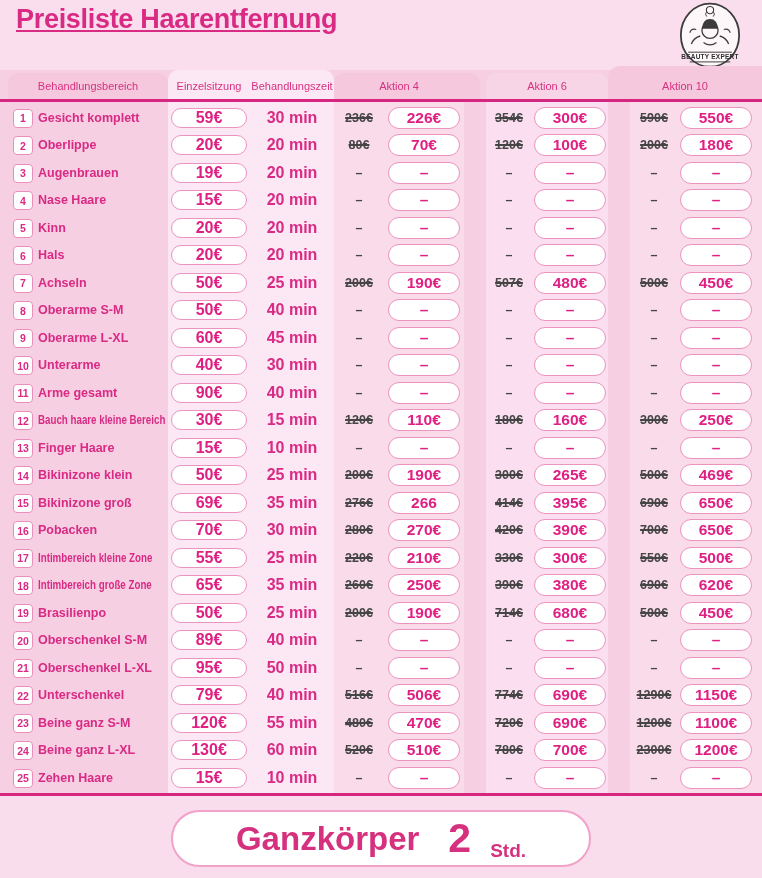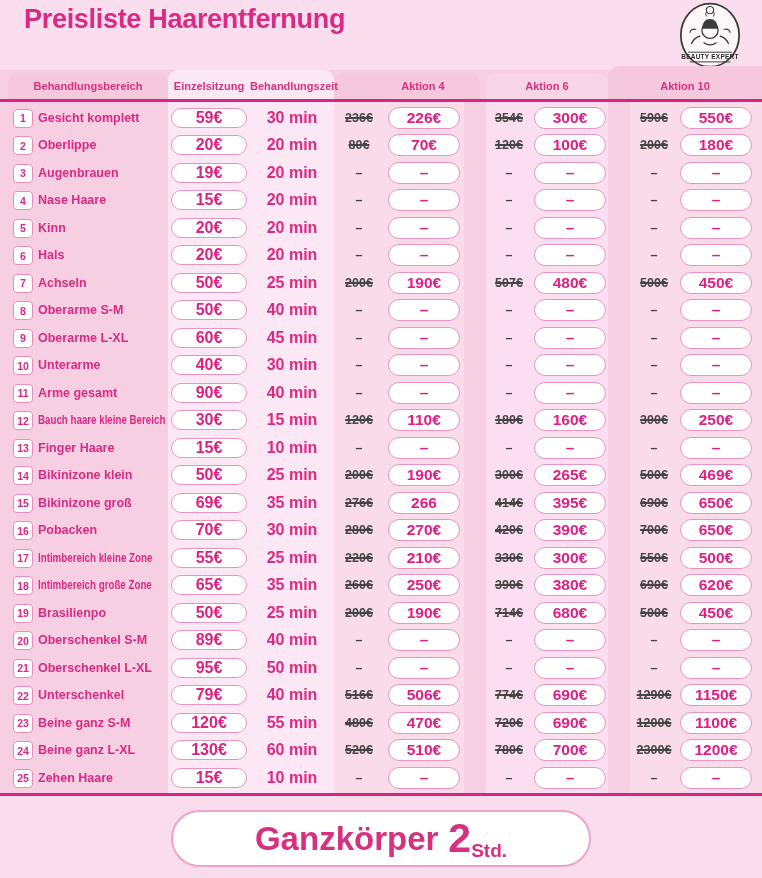--- a/index.html
+++ b/index.html
@@ -2,41 +2,41 @@
 <html><head>
 <meta charset="utf-8">
 <style>
   * { margin:0; padding:0; box-sizing:border-box; }
   html,body { width:762px; }
   body { font-family:"Liberation Sans", sans-serif; }
   .page { position:relative; width:762px; height:878px; background:#f7cfe3; overflow:hidden; }
 
   
   .topzone { position:absolute; left:0; top:0; width:762px; height:70px; background:#fbdeed; }
-  .title { position:absolute; left:24px; top:4px; font-size:27px; font-weight:800; color:#d92a84; letter-spacing:-0.3px; }
+  .title { position:absolute; left:16px; top:4px; font-size:27px; font-weight:800; color:#d92a84; letter-spacing:-0.3px;text-decoration:underline; }
   .subtitle { position:absolute; left:28px; top:37px; font-size:25px; font-weight:600; color:#e2659f; letter-spacing:0.2px; }
 
   .logo { position:absolute; right:14px; top:2px; width:76px; height:68px; }
 
   
   .band { position:absolute; }
   .band-mid    { left:168px; top:70px;  width:166px; height:725px; background:#fce8f4; border-radius:10px 10px 0 0; }
   .chip-area   { left:8px;   top:73px;  width:160px; height:27px;  background:#f6c8de; border-radius:10px 10px 0 0; }
   .chip-a4     { left:334px; top:73px;  width:146px; height:27px;  background:#f6c8de; border-radius:10px 10px 0 0; }
   .chip-a6     { left:486px; top:73px;  width:122px; height:27px;  background:#f8d4e7; border-radius:10px 10px 0 0; }
   .chip-a10    { left:608px; top:66px;  width:154px; height:34px;  background:#f6c8de; border-radius:12px 0 0 0; }
   .band-a4     { left:334px; top:100px; width:130px; height:695px; background:#f9dbea; }
   .band-a6     { left:486px; top:100px; width:122px; height:695px; background:#fbdff0; }
   .band-a10    { left:630px; top:100px; width:132px; height:695px; background:#f9dbea; }
 
-  .colhead { position:absolute; top:80px; font-size:11px; font-weight:700; color:#d6317f; text-align:center; }
+  .colhead { position:absolute; top:80px; font-size:11px; font-weight:400; color:#d6317f; text-align:center; }
   .ch-area   { left:8px;   width:160px; }
   .ch-single { left:168px; width:82px; }
   .ch-time   { left:250px; width:84px; }
-  .ch-a4     { left:350px; width:146px; }
+  .ch-a4     { left:326px; width:146px; }
   .ch-a6     { left:486px; width:122px; }
   .ch-a10    { left:608px; width:154px; }
 
   .rule { position:absolute; left:0; width:762px; height:3px; background:#d6267f; }
   .rule-top { top:99px; }
   .rule-bottom { top:793px; }
 
   
   .rows { position:absolute; left:8px; top:104px; width:746px; }
   .row { display:grid; grid-template-columns:30px 130px 82px 84px 50px 80px 22px 46px 76px 22px 48px 76px;
@@ -52,21 +52,21 @@
   .c-old .strike { text-decoration:line-through; text-decoration-thickness:1.5px; }
   .pill { display:inline-flex; align-items:center; justify-content:center; background:#fff;
           border:1.8px solid #ec93bf; border-radius:14px; font-weight:700; color:#e01f83; }
   .pill-single { width:76px; height:20px; font-size:16px; }
   .pill-action { width:72px; height:22px; font-size:15.5px; }
 
   
   .footzone { position:absolute; left:0; top:796px; width:762px; height:82px; background:#faddec; }
   .footer-pill { position:absolute; left:50%; top:14px; transform:translateX(-50%);
                  width:420px; height:57px; background:#fff; border:2px solid #f0a2c9; border-radius:30px;
-                 display:flex; align-items:center; justify-content:center; gap:0; }
+                 display:flex; align-items:center; justify-content:center; gap:19px; }
   .f-label { font-size:33px; font-weight:800; color:#d6317f; margin-right:10px; }
   .f-price { font-size:41px; font-weight:800; color:#d6317f; letter-spacing:-1px; }
   .f-qty   { font-size:41px; font-weight:800; color:#d6317f; }
   .f-unit  { font-size:19px; font-weight:700; color:#d6317f; margin-top:24px; }
 </style>
 </head>
 <body>
 
 <div class="page">
 

